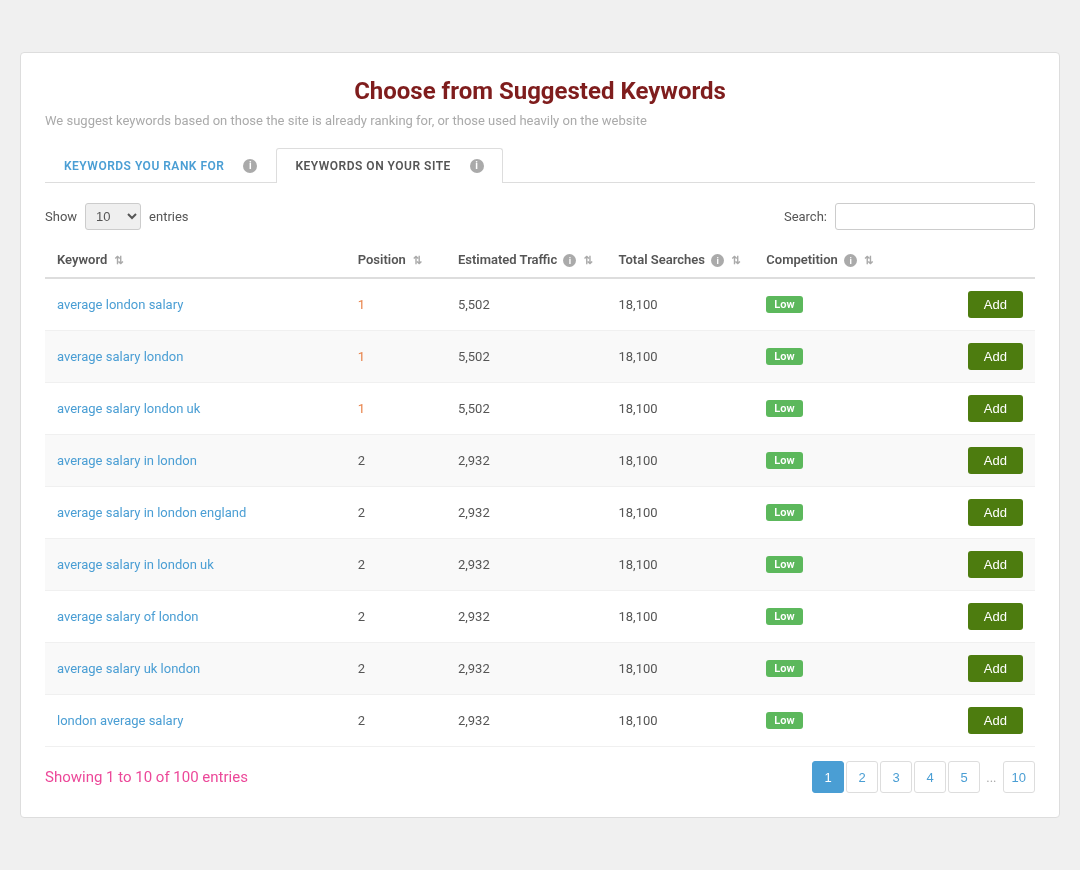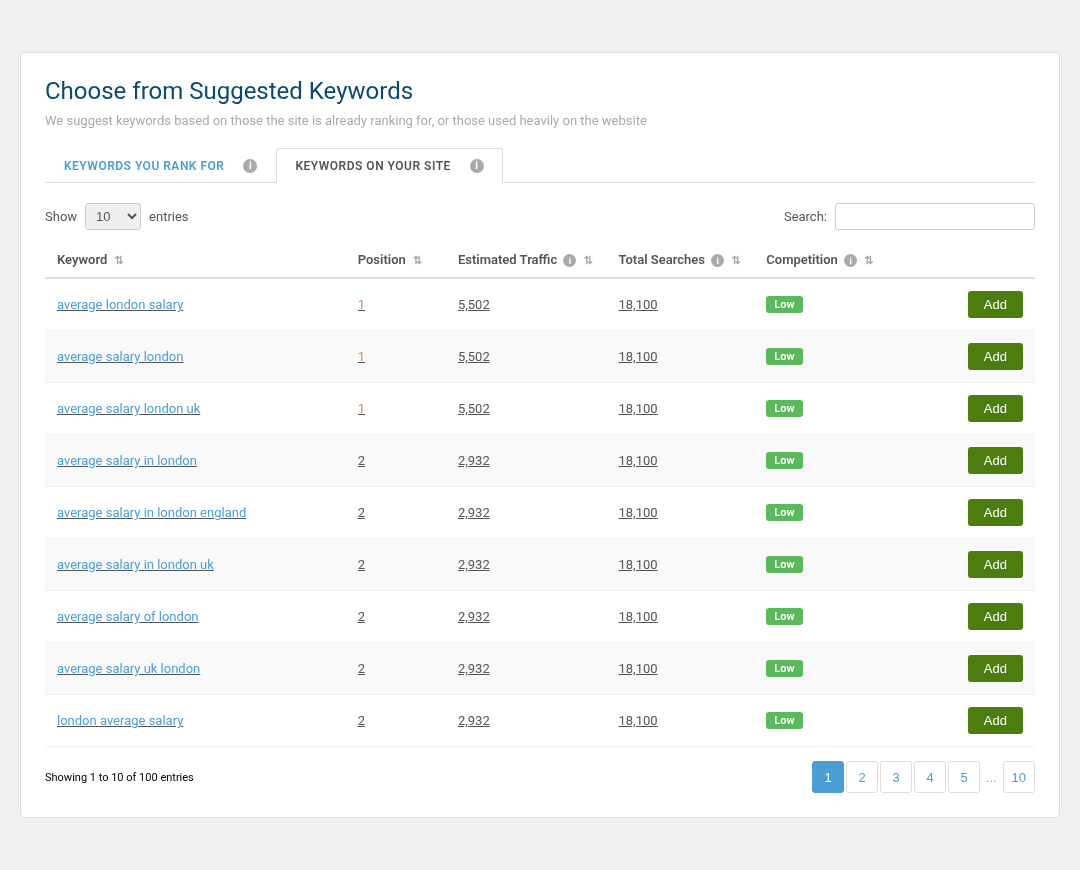--- a/index.html
+++ b/index.html
@@ -15,23 +15,24 @@
     .card {
       background: #fff;
       border-radius: 4px;
       border: 1px solid #ddd;
       padding: 24px;
       width: 1040px;
       max-width: 100%;
     }
     .page-title {
       font-size: 24px;
-      font-weight: 400;
-      color: #0c4a6e;
+      font-weight: 700;
+      color: #7f1d1d;
       margin-bottom: 8px;
+      text-align: center;
     }
     .page-subtitle {
       font-size: 13px;
       color: #aaa;
       margin-bottom: 20px;
     }
     .tabs {
       display: flex;
       margin-bottom: 20px;
       border-bottom: 1px solid #ddd;
@@ -137,21 +138,20 @@
       color: #fff;
       font-size: 9px;
       font-weight: bold;
       margin-left: 3px;
       vertical-align: middle;
     }
     td {
       padding: 12px 12px;
       color: #555;
       border-bottom: 1px solid #f0f0f0;
-      text-decoration: underline;
     }
     tr:nth-child(even) td {
       background: #f9f9f9;
     }
     tr:nth-child(odd) td {
       background: #fff;
     }
     .keyword-link {
       color: #4a9ed4;
       text-decoration: none;
@@ -177,22 +177,22 @@
       font-size: 13px;
       cursor: pointer;
     }
     .table-footer {
       display: flex;
       justify-content: space-between;
       align-items: center;
       margin-top: 14px;
     }
     .showing-text {
-      font-size: 11px;
-      color: #000000;
+      font-size: 15px;
+      color: #ec4899;
     }
     .pagination {
       display: flex;
       gap: 2px;
       align-items: center;
     }
     .page-btn {
       min-width: 32px;
       height: 32px;
       padding: 0 8px;

